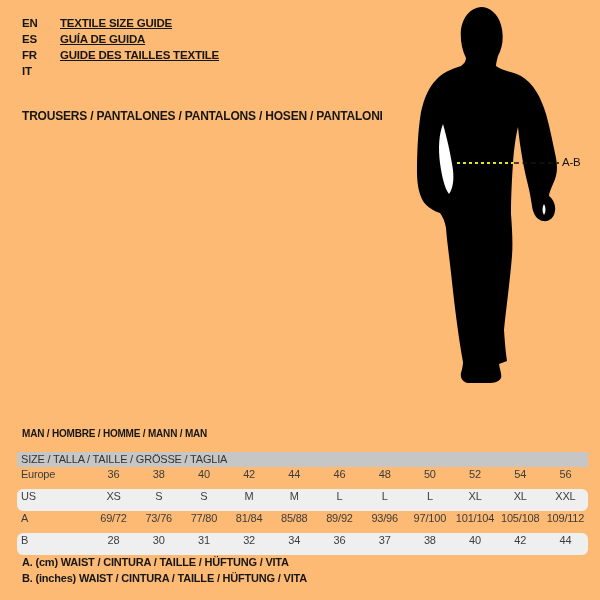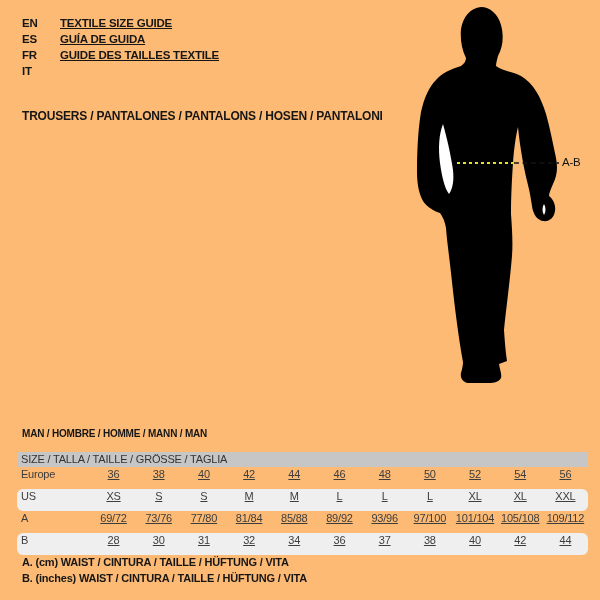--- a/index.html
+++ b/index.html
@@ -33,21 +33,21 @@
   
   .size-table { position: absolute; left: 17px; top: 452px; width: 571px; }
   .t-header {
     height: 15px; line-height: 15px;
     background: #c6c6c6; color: #333333;
     font-size: 11px; letter-spacing: -0.2px; padding-left: 4px;
   }
   .t-row { display: flex; height: 22px; line-height: 15.25px; font-size: 11px; color: #3d3d3d; letter-spacing: -0.2px; justify-content: flex-end; }
   .t-row.alt { background: #efefef; border-radius: 6px; }
   .t-label { width: 70px; padding-left: 4px; }
-  .t-cell { flex: 1; text-align: center; text-decoration: underline; }
+  .t-cell { flex: 1; text-align: center; }
   
   .legend { position: absolute; left: 22px; top: 554px; }
   .legend-line { font-weight: bold; font-size: 11px; line-height: 16px; letter-spacing: -0.2px; white-space: nowrap; }
 </style>
 </head>
 <body>
 
 <div class="canvas">
 
   <div class="lang-block">

